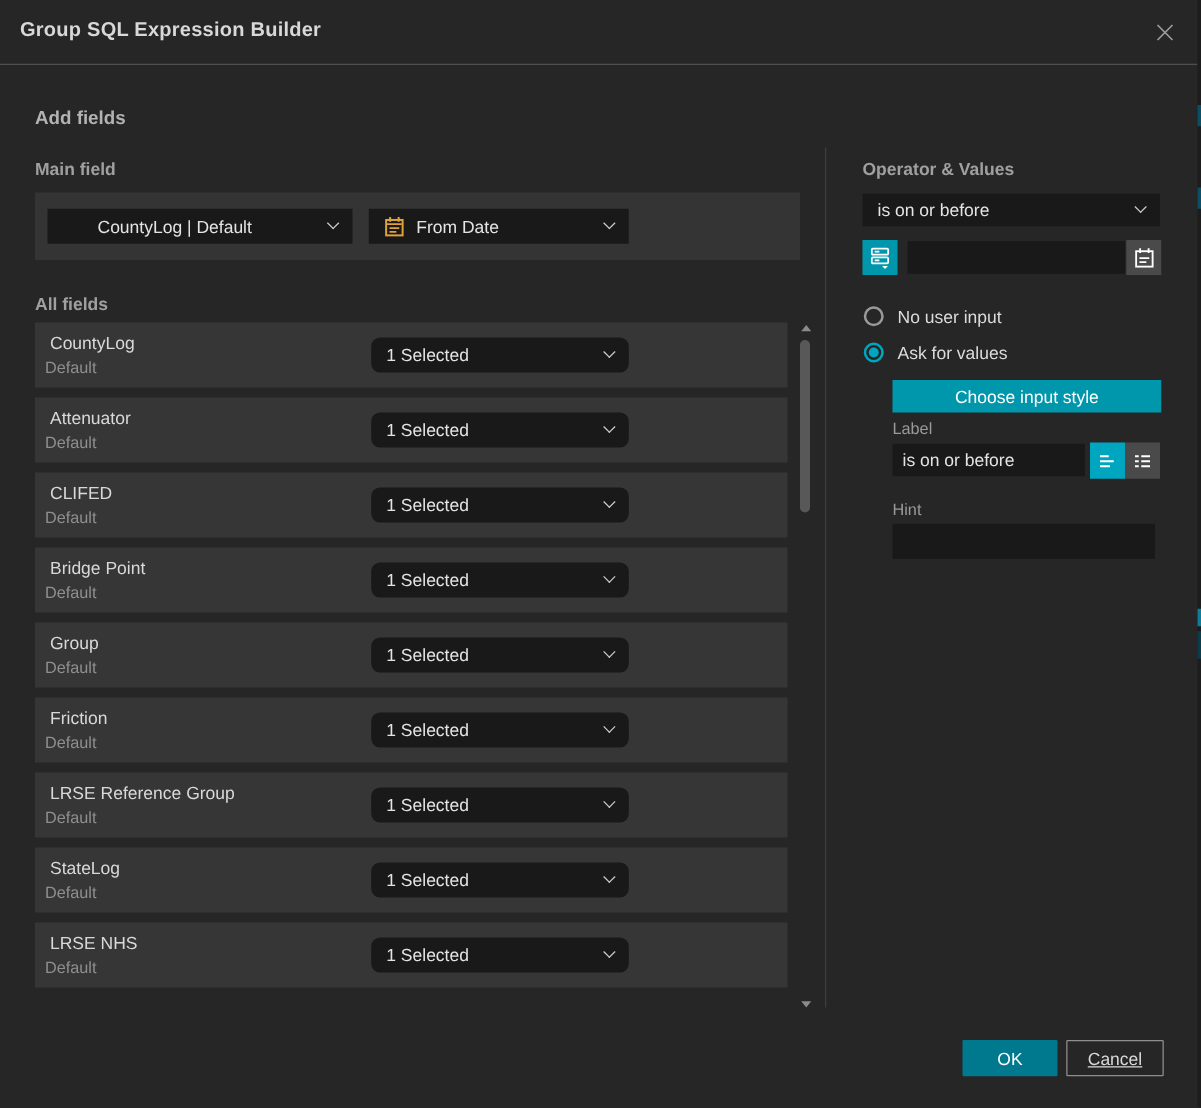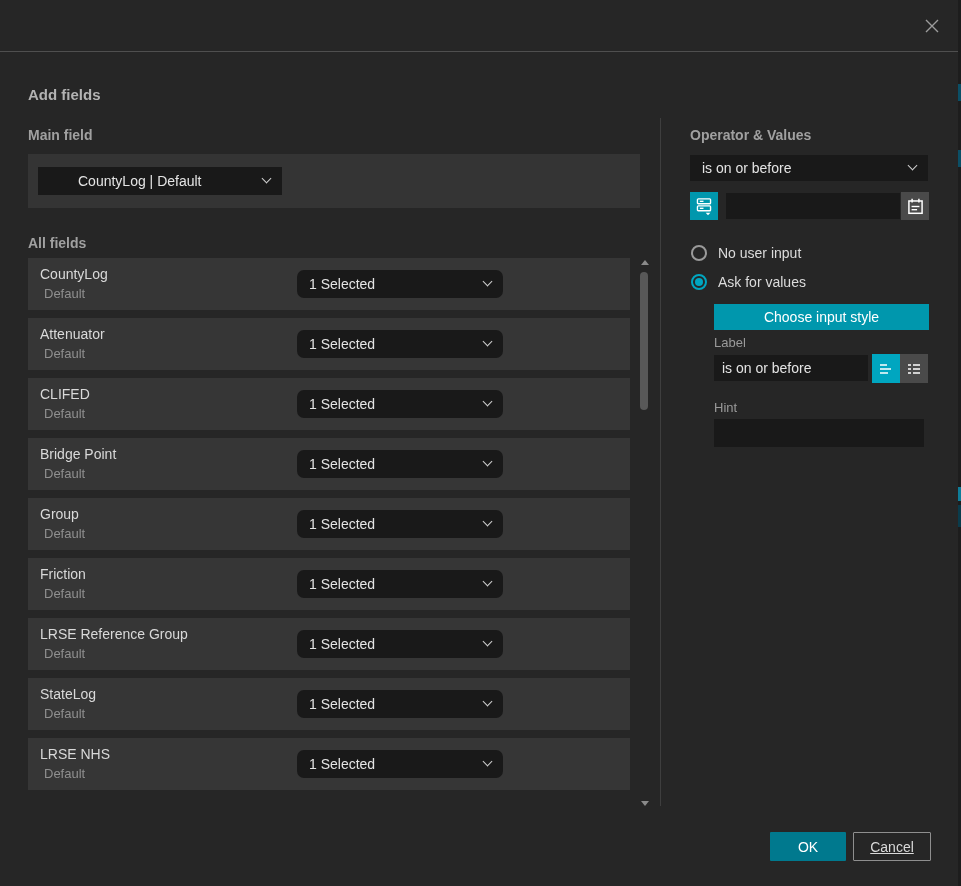--- a/index.html
+++ b/index.html
@@ -59,21 +59,21 @@
   .mf-select-date  { position: absolute; left: 267px; top: 13px; width: 208px; }
   .mf-select-date .cal-gold { margin-right: 9px; display: flex; }
 
   
   .fields-list { position: absolute; left: 28px; top: 258px; width: 602px; }
   .field-row {
     position: relative; width: 602px; height: 52px; margin-bottom: 8px;
     background: #363636;
   }
   .field-name { position: absolute; left: 12px; top: 8px;  font-size: 14px; color: #d9d9d9; }
-  .field-sub  { position: absolute; left: 16px; top: 28px; font-size: 13px; color: #8f8f8f; }
+  .field-sub  { position: absolute; left: 8px; top: 28px; font-size: 13px; color: #8f8f8f; }
   .field-row .select { position: absolute; left: 269px; top: 12px; width: 206px; border-radius: 7px; }
 
   
   .scrollbar { position: absolute; left: 639px; top: 258px; width: 12px; height: 550px; }
   .sb-up, .sb-down { position: absolute; left: 2px; width: 0; height: 0; }
   .sb-up   { top: 2px;  border-left: 4px solid transparent; border-right: 4px solid transparent; border-bottom: 5px solid #8a8a8a; }
   .sb-down { bottom: 2px; border-left: 4px solid transparent; border-right: 4px solid transparent; border-top: 5px solid #8a8a8a; }
   .sb-thumb { position: absolute; left: 1px; top: 14px; width: 8px; height: 138px; background: #585858; border-radius: 4px; }
 
   
@@ -142,35 +142,50 @@
   .edge-seg { position: absolute; left: 0; width: 3px; }
   .edge-seg-1 { top: 84px;  height: 17px; background: #0b4f66; }
   .edge-seg-2 { top: 150px; height: 17px; background: #0b4f66; }
   .edge-seg-3 { top: 487px; height: 14px; background: #0e7d99; }
   .edge-seg-4 { top: 505px; height: 22px; background: #0a3c4c; }
 </style>
 </head>
 <body>
 
 <div class="titlebar">
+  <div class="title">Group SQL Expression Builder</div>
   <div class="close-btn">
     <svg width="16" height="16" viewBox="0 0 16 16">
       <path d="M2 2 L14 14 M14 2 L2 14" stroke="#9c9c9c" stroke-width="1.4" fill="none"></path>
     </svg>
   </div>
 </div>
 
 <div class="h-add">Add fields</div>
 <div class="h-main">Main field</div>
 <div class="h-all">All fields</div>
 <div class="h-op">Operator &amp; Values</div>
 
 <div class="main-field-box">
   <div class="select mf-select-layer">
     <span>CountyLog | Default</span>
+    <span class="chev"></span>
+  </div>
+  <div class="select mf-select-date">
+    <span class="cal-gold">
+      <svg width="17" height="17" viewBox="0 0 16 16">
+        <rect x="1.8" y="2.8" width="12.4" height="11.6" fill="none" stroke="#dfa33d" stroke-width="1.5"></rect>
+        <line x1="4.8" y1="0.6" x2="4.8" y2="4.2" stroke="#dfa33d" stroke-width="1.5"></line>
+        <line x1="11.2" y1="0.6" x2="11.2" y2="4.2" stroke="#dfa33d" stroke-width="1.5"></line>
+        <line x1="2.5" y1="6" x2="13.5" y2="6" stroke="#dfa33d" stroke-width="1.3"></line>
+        <line x1="4.3" y1="9" x2="11.7" y2="9" stroke="#dfa33d" stroke-width="1.3"></line>
+        <line x1="4.3" y1="11.7" x2="9.5" y2="11.7" stroke="#dfa33d" stroke-width="1.3"></line>
+      </svg>
+    </span>
+    <span>From Date</span>
     <span class="chev"></span>
   </div>
 </div>
 
 <div class="fields-list">
   <div class="field-row">
     <div class="field-name">CountyLog</div>
     <div class="field-sub">Default</div>
     <div class="select">
       <span>1 Selected</span>

